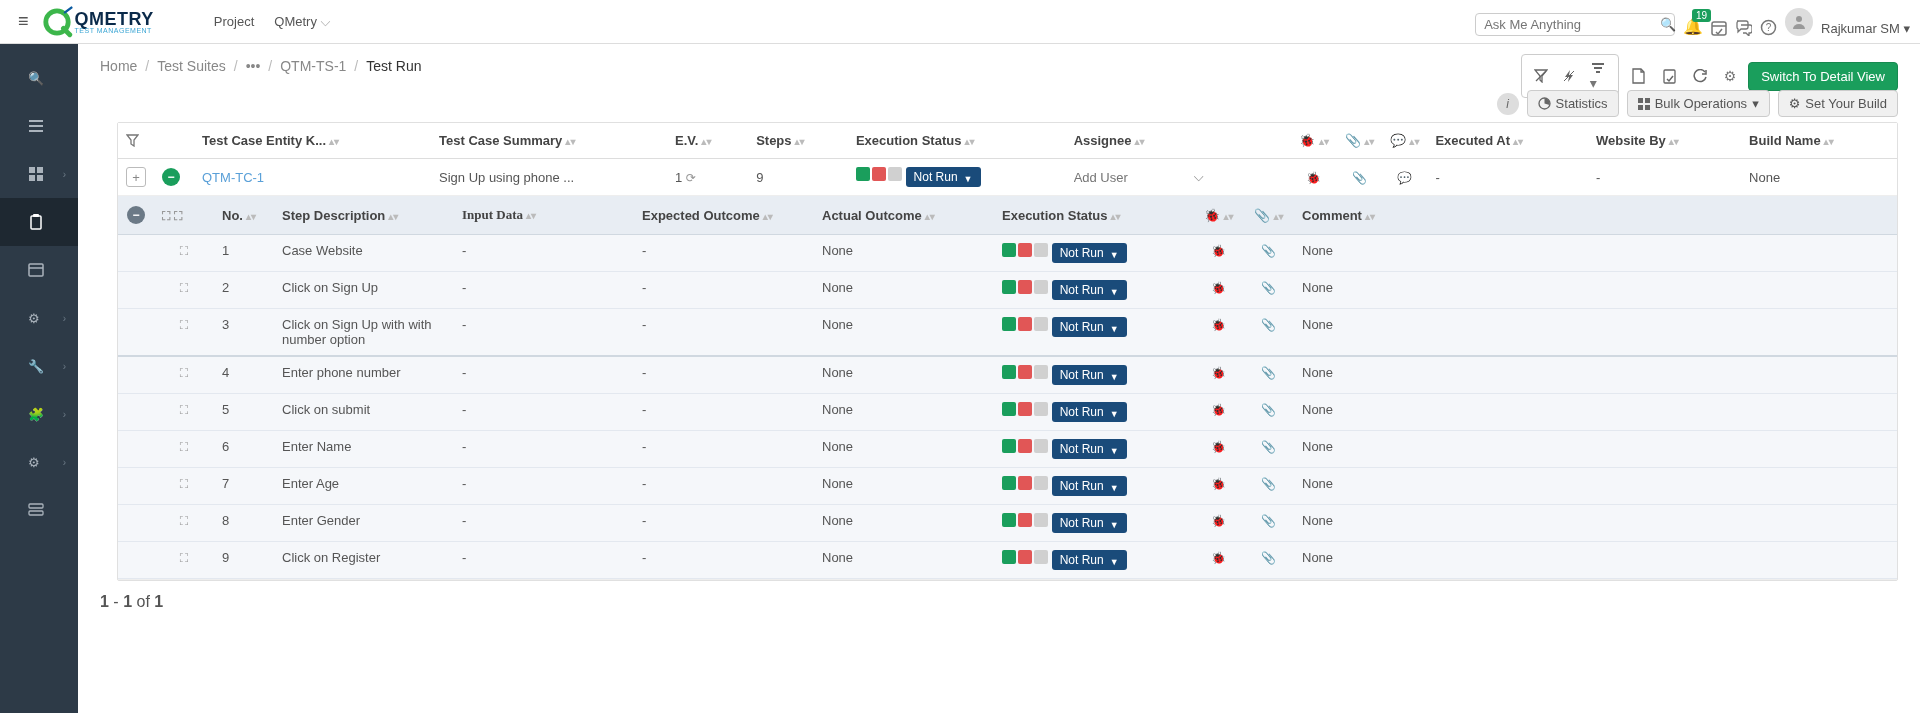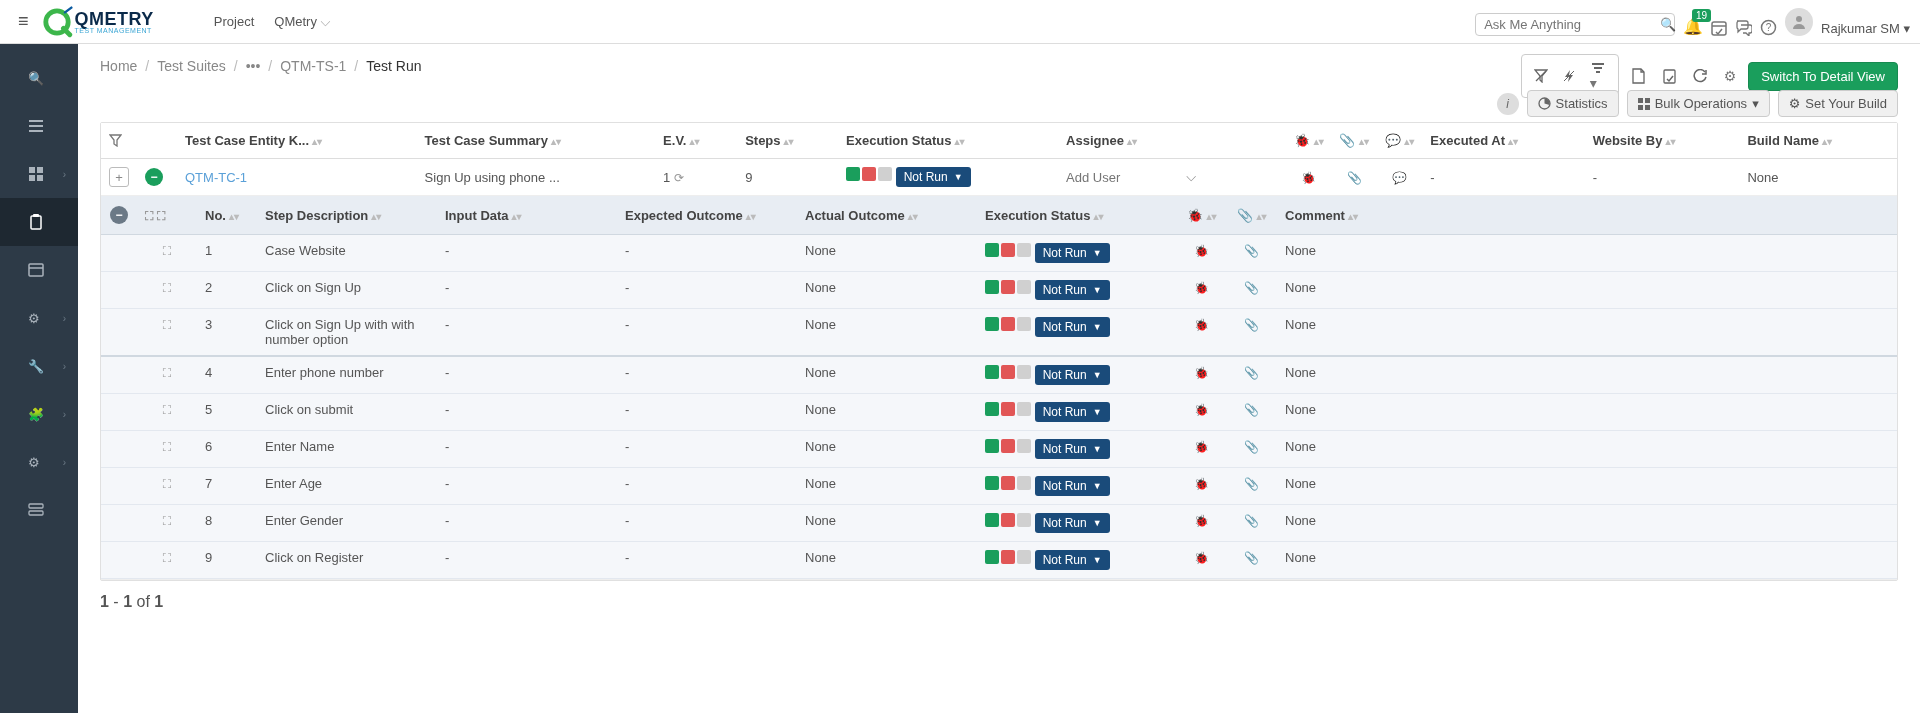--- a/index.html
+++ b/index.html
@@ -42,36 +42,36 @@
 .header-actions { position: absolute; right: 22px; top: 54px; display: flex; align-items: center; gap: 8px; }
 .action-group { display: flex; align-items: center; gap: 6px; border: 1px solid #ccc; border-radius: 4px; padding: 4px 8px; background: #fff; }
 .action-icon { color: #777; font-size: 14px; cursor: pointer; padding: 2px 4px; }
 .btn-primary { background: #1a9e5c; color: #fff; border: 1px solid #178a50; border-radius: 4px; padding: 6px 12px; font-size: 13px; cursor: pointer; }
 .btn-secondary { background: #f0f0f0; color: #555; border: 1px solid #ccc; border-radius: 4px; padding: 5px 10px; font-size: 13px; cursor: pointer; display: inline-flex; align-items: center; gap: 5px; }
 .info-circle { width: 22px; height: 22px; border-radius: 50%; background: #ddd; color: #666; display: flex; align-items: center; justify-content: center; font-style: italic; font-size: 12px; }
 
 .secondary-actions { position: absolute; right: 22px; top: 90px; display: flex; align-items: center; gap: 8px; }
 
 
-.table-wrap { margin: 48px 22px 0 22px; border: 1px solid #e0e0e0; border-radius: 2px; }
+.table-wrap { margin: 48px 22px 0 39px; border: 1px solid #e0e0e0; border-radius: 2px; }
 .tbl { width: 100%; border-collapse: collapse; }
 .tbl th { background: #fff; text-align: left; padding: 10px 8px; font-weight: 600; color: #444; border-bottom: 1px solid #ddd; font-size: 13px; white-space: nowrap; }
 .tbl th .sort { color: #bbb; font-size: 10px; margin-left: 3px; display: inline-flex; flex-direction: column; line-height: 5px; }
 .tbl td { padding: 8px 8px; border-bottom: 1px solid #eee; vertical-align: middle; color: #555; }
 .filter-cell { width: 36px; text-align: center; }
 .filter-icon, .expand-icon { color: #888; font-size: 13px; }
 .circle-minus { width: 18px; height: 18px; border-radius: 50%; background: #1a9e5c; color: #fff; display: inline-flex; align-items: center; justify-content: center; font-size: 12px; font-weight: bold; }
 .plus-box { width: 20px; height: 20px; border: 1px solid #bbb; border-radius: 3px; display: inline-flex; align-items: center; justify-content: center; color: #888; }
 .tc-link { color: #5aa0d8; text-decoration: none; }
 .status-pills { display: inline-flex; gap: 2px; }
 .pill { width: 14px; height: 14px; border-radius: 2px; }
 .pill.g { background: #1a9e5c; }
 .pill.r { background: #e15656; }
 .pill.gr { background: #d0d0d0; }
-.status-dd { background: #1a4b7a; color: #fff; border-radius: 3px; padding: 3px 8px; font-size: 12px; display: inline-flex; align-items: center; gap: 6px; cursor: pointer; }
+.status-dd { background: #1a4b7a; color: #fff; border-radius: 3px; padding: 3px 8px; font-size: 12px; display: inline-flex; align-items: flex-end; gap: 6px; cursor: pointer; }
 .status-dd .caret { font-size: 9px; }
 .assignee-input { border: none; background: transparent; color: #999; font-size: 13px; width: 100px; outline: none; }
 .assignee-cell { display: flex; align-items: center; justify-content: space-between; width: 130px; }
 
 
 .steps-table-wrap { background: #f5f7fa; }
 .steps-tbl { width: 100%; border-collapse: collapse; }
 .steps-tbl th { background: #e8edf3; padding: 10px 8px; font-weight: 600; color: #444; font-size: 13px; text-align: left; border-bottom: 1px solid #d0d8e0; white-space: nowrap; }
 .steps-tbl td { padding: 8px 8px; border-bottom: 1px solid #e3e8ef; color: #555; background: #f5f7fa; vertical-align: top; }
 .steps-tbl tr.sep td { border-top: 2px solid #d0d8e0; }
@@ -344,21 +344,21 @@
         <tr>
             <td colspan="14" style="padding:0;">
           <div class="steps-table-wrap">
             <table class="steps-tbl">
               <thead>
                 <tr>
                   <th style="width:36px;text-align:center;"><span class="circle-minus" style="background:#6b7986;">−</span></th>
                   <th style="width:60px;"><span class="small-icon">⛶</span> <span class="small-icon">⛶</span></th>
                   <th style="width:60px;"><span>No.</span><span class="sort">▴▾</span></th>
                   <th style="width:180px;"><span>Step Description</span><span class="sort">▴▾</span></th>
-                  <th style="width:180px;"><span>Input Data</span><span class="sort">▴▾</span></th>
+                  <th style="width:180px;font-family:Liberation Serif, serif;"><span>Input Data</span><span class="sort">▴▾</span></th>
                   <th style="width:180px;"><span>Expected Outcome</span><span class="sort">▴▾</span></th>
                   <th style="width:180px;"><span>Actual Outcome</span><span class="sort">▴▾</span></th>
                   <th style="width:200px;"><span>Execution Status</span><span class="sort">▴▾</span></th>
                   <th style="width:50px;text-align:center;"><span>🐞</span><span class="sort">▴▾</span></th>
                   <th style="width:50px;text-align:center;"><span>📎</span><span class="sort">▴▾</span></th>
                   <th><span>Comment</span><span class="sort">▴▾</span></th>
                 </tr>
               </thead>
               <tbody id="steps-body">
                     <tr>

